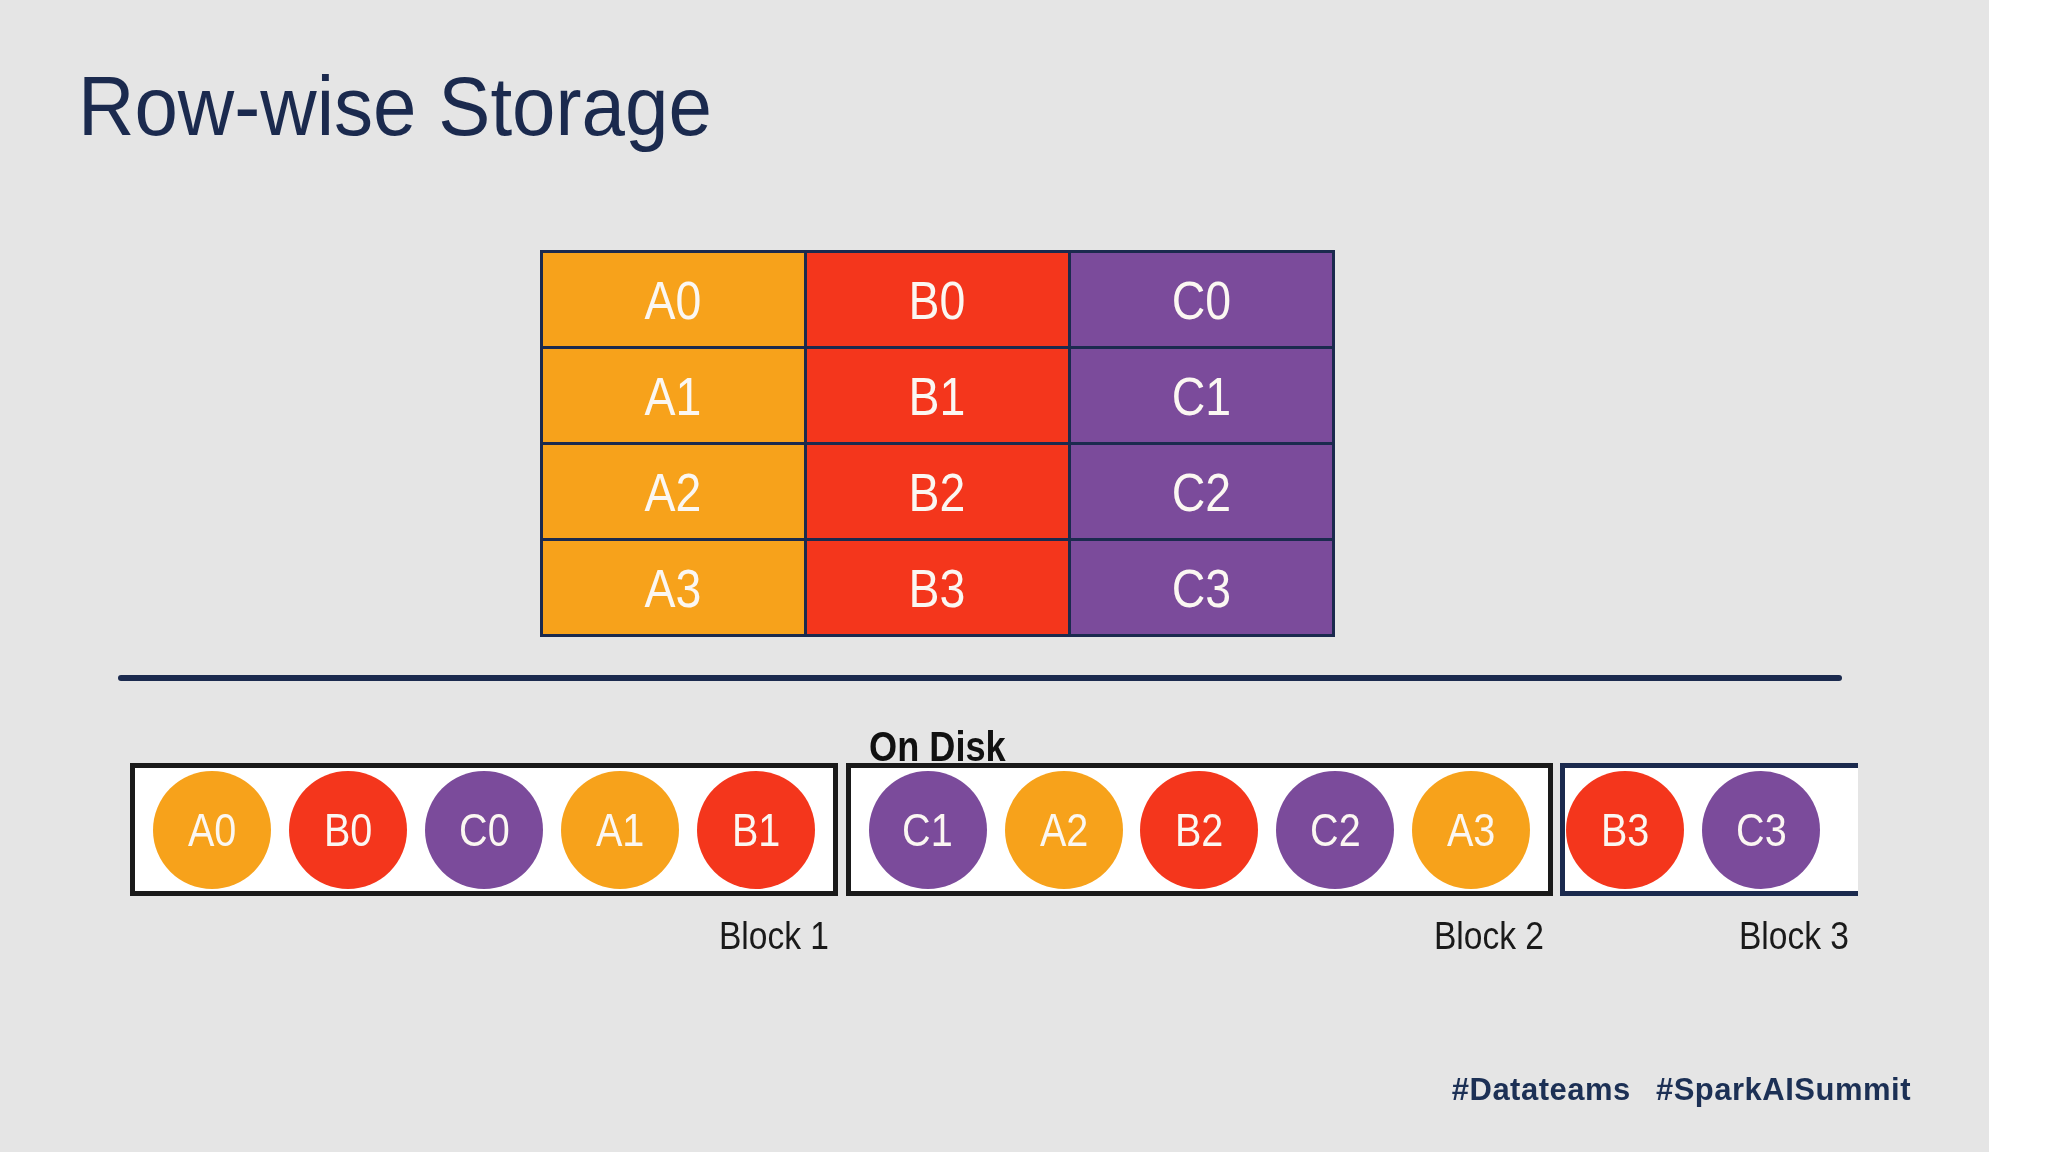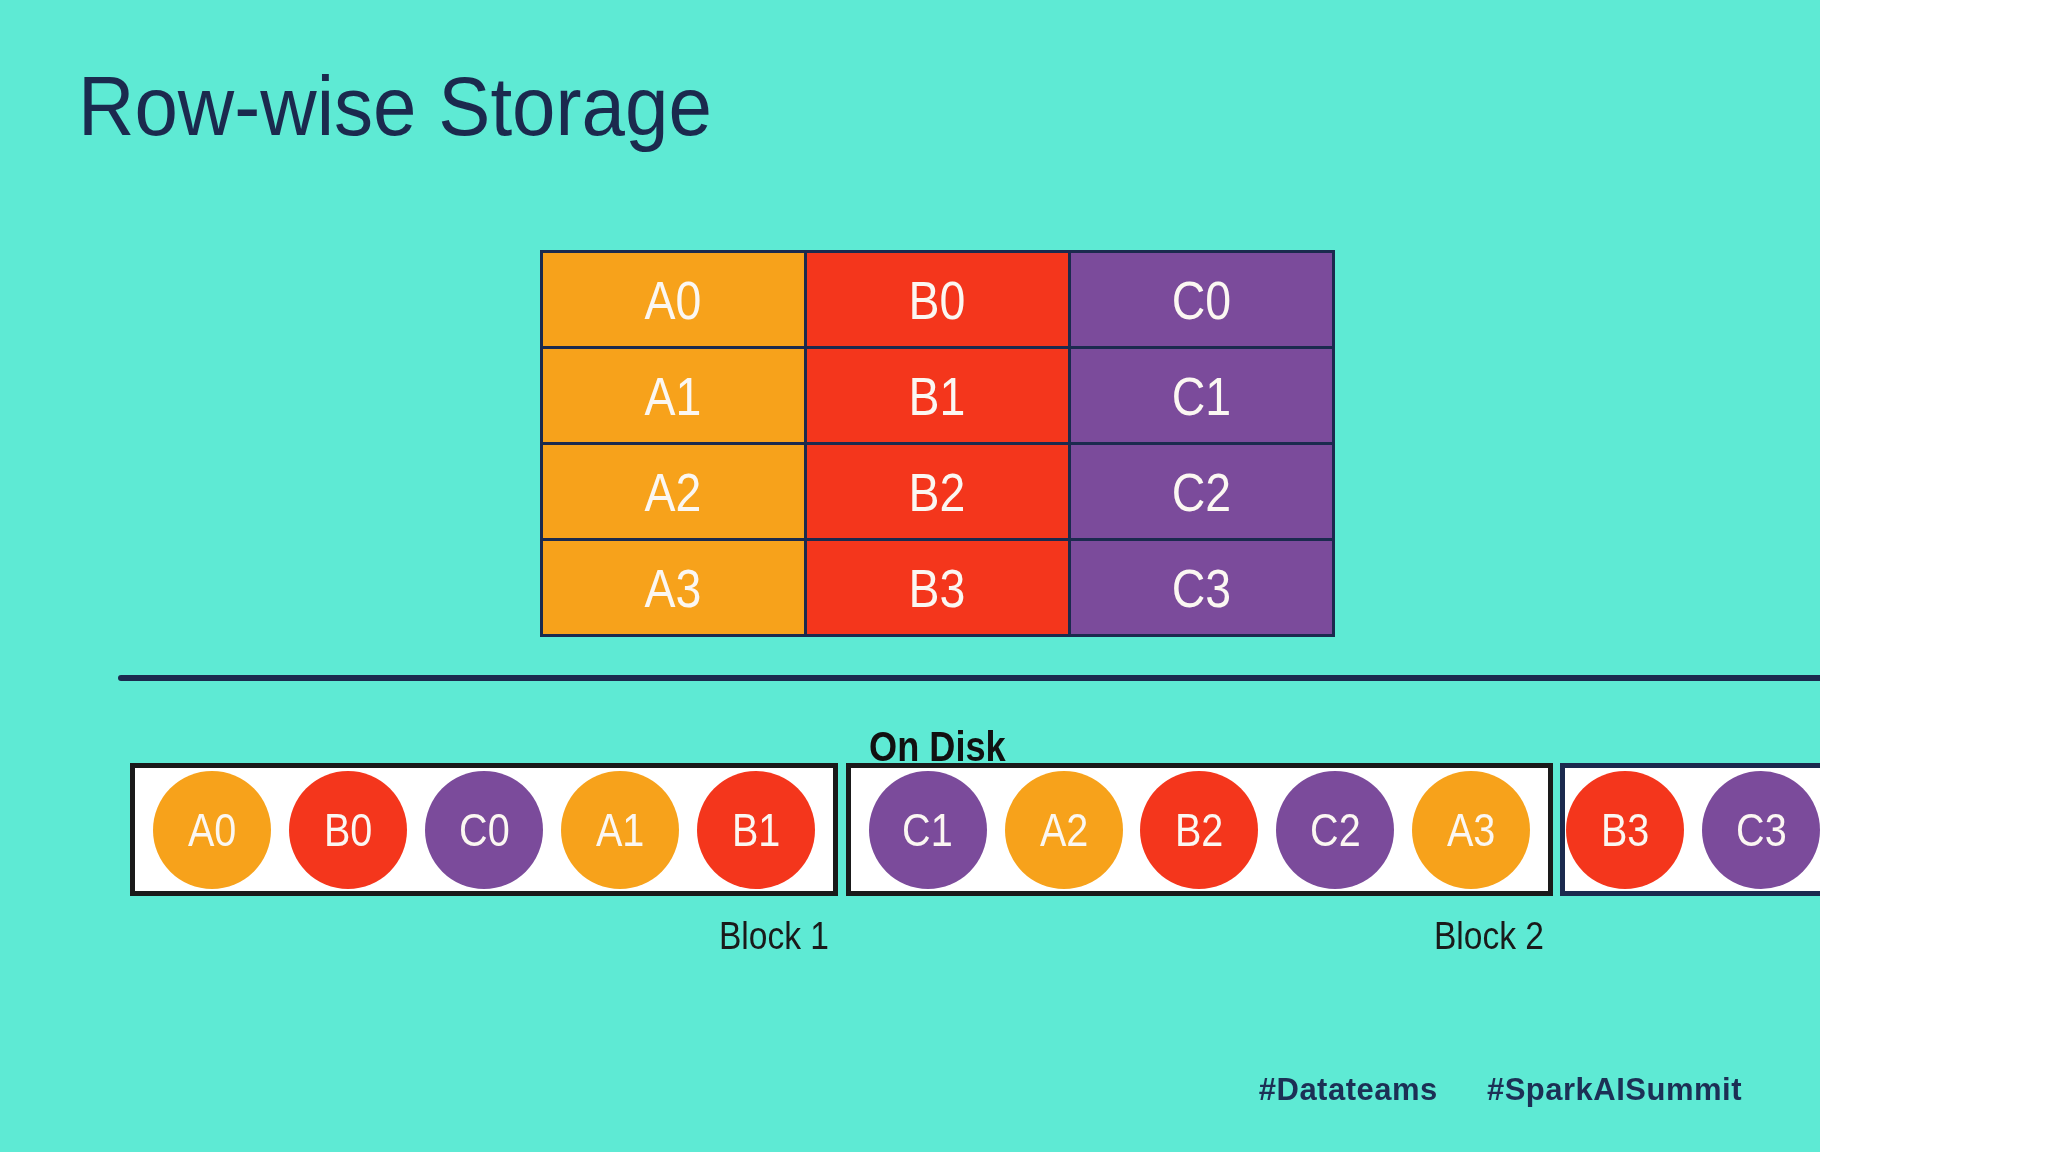--- a/index.html
+++ b/index.html
@@ -1,17 +1,17 @@
 <!DOCTYPE html>
 <html style="--navy: #1B2A4E; --black: #1A1A1A; --cellText: #FBF7F2; --footerRed: #E1202A; --hashtagNavy: #1C3055;"><head>
 <meta charset="utf-8">
 <style>
   html,body { margin:0; padding:0; background:#ffffff; }
   .slide {
-    position:relative; width:1820px; height:1152px; background:#5eead4;
+    position:relative; width:1989px; height:1152px; background:#e5e5e5;
     font-family:"Liberation Sans", sans-serif; overflow:hidden;
   }
   .cond { display:inline-block; transform:scaleX(0.86); transform-origin:center; white-space:nowrap; }
   .cond-left { display:inline-block; transform:scaleX(0.93); transform-origin:left center; white-space:nowrap; }
 
   .title {
     position:absolute; left:78px; top:60px; font-size:84px; line-height:1.1;
     color:var(--navy); font-weight:500; letter-spacing:0px;
   }
   .section-label {
@@ -68,21 +68,21 @@
   .footer-logo {
     position:absolute; left:80px; top:1064px; font-size:31px; color:var(--footerRed);
     letter-spacing:1px;
   }
   .footer-logo .logo-bold  { font-weight:800; }
   .footer-logo .logo-light { font-weight:400; margin-left:8px; }
   .hashtags {
     position:absolute; right:78px; top:1072px; font-size:31px; font-weight:700;
     color:var(--hashtagNavy); letter-spacing:0.5px;
   }
-  .hashtags .tag + .tag { margin-left:40px; }
+  .hashtags .tag + .tag { margin-left:16px; }
 </style>
 </head>
 <body>
 
 <div class="slide">
 
   <div class="title"><span class="cond-left">Row-wise Storage</span></div>
 
 
   <div class="vis-table">
@@ -166,20 +166,21 @@
       <div class="circle" style="background: rgb(244, 54, 28);">
         <span class="cond">B3</span>
       </div>
       <div class="circle" style="background: rgb(123, 75, 155);">
         <span class="cond">C3</span>
       </div>
     </div>
 
   <div class="block-label block-label-1"><span class="cond">Block 1</span></div>
   <div class="block-label block-label-2"><span class="cond">Block 2</span></div>
+  <div class="block-label block-label-3"><span class="cond">Block 3</span></div>
 
 
   <div class="hashtags">
     <span class="tag">#Datateams</span>
     <span class="tag">#SparkAISummit</span>
   </div>
 
 </div>
 
 </body></html>

